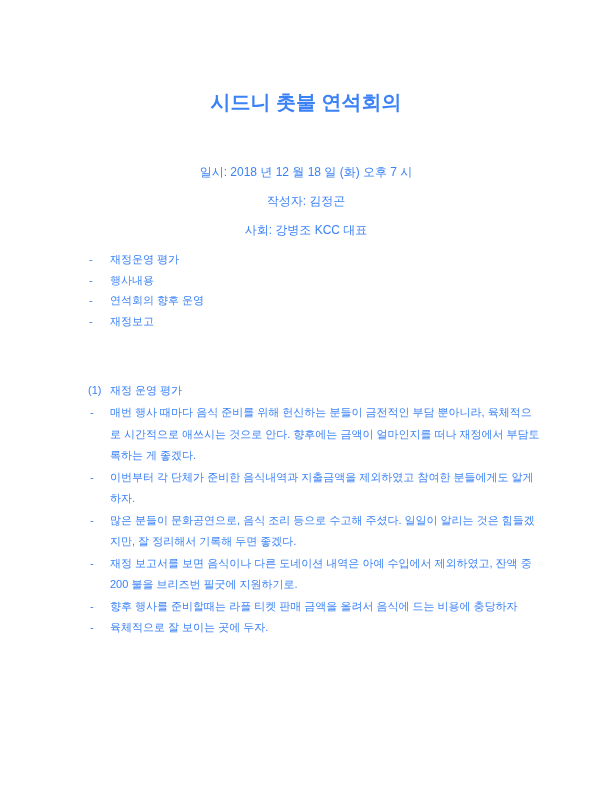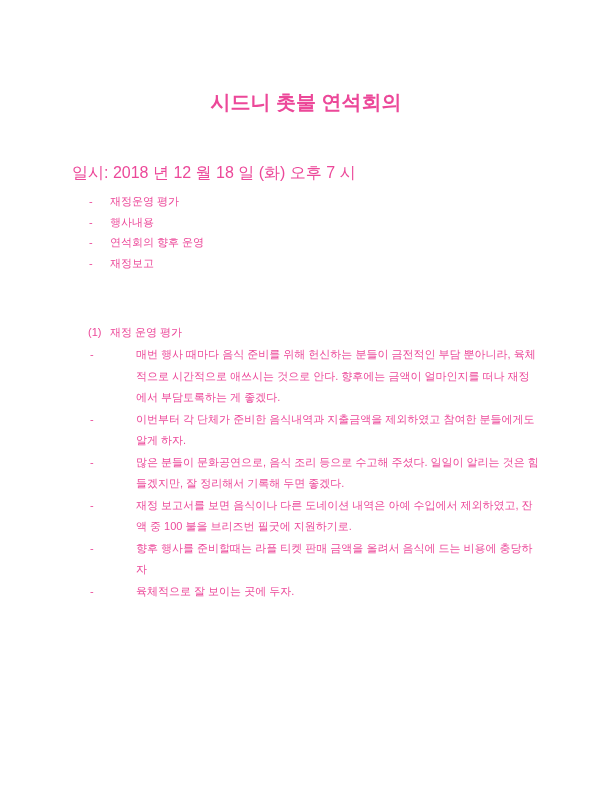--- a/index.html
+++ b/index.html
@@ -3,41 +3,42 @@
 <meta charset="utf-8">
 <style>
   * { margin: 0; padding: 0; box-sizing: border-box; }
   html, body { background: #ffffff; }
   .page {
     position: relative;
     width: 612px;
     height: 652px;
     background: #ffffff;
     font-family: "Liberation Sans", sans-serif;
-    color: #ec4899;
+    color: #3b82f6;
     overflow: hidden;
   }
   .content {
     padding: 0 72px;
   }
   .doc-title {
     padding-top: 88px;
     text-align: center;
     font-size: 20px;
     font-weight: bold;
     line-height: 28px;
   }
   .meta-block {
     margin-top: 46px;
   }
   .meta-line {
-    font-size: 16px;
+    font-size: 12px;
     line-height: 21px;
     margin-bottom: 8px;
     white-space: nowrap;
+    text-align: center;
   }
   .agenda-list {
     margin-top: 7px;
   }
   .agenda-item {
     display: flex;
     font-size: 11px;
     line-height: 20.5px;
   }
   .agenda-item .dash {
@@ -62,33 +63,34 @@
     display: flex;
     font-size: 11px;
     line-height: 21.5px;
   }
   .minutes-item .dash {
     flex: 0 0 38px;
     padding-left: 18px;
   }
   .minutes-item .text {
     width: 430px;
-    margin-left: 26px;
   }
 </style>
 </head>
 <body>
 
 <div class="page">
   <div class="content">
 
     <div class="doc-title">시드니 촛불 연석회의</div>
 
     <div class="meta-block">
       <div class="meta-line">일시: 2018 년 12 월 18 일 (화) 오후 7 시</div>
+      <div class="meta-line">작성자: 김정곤</div>
+      <div class="meta-line">사회: 강병조 KCC 대표</div>
     </div>
 
     <div class="agenda-list">
       <div class="agenda-item">
         <span class="dash">-</span>
         <span class="text">재정운영 평가</span>
       </div>
       <div class="agenda-item">
         <span class="dash">-</span>
         <span class="text">행사내용</span>
@@ -116,21 +118,21 @@
       <div class="minutes-item">
         <span class="dash">-</span>
         <span class="text">이번부터 각 단체가 준비한 음식내역과 지출금액을 제외하였고 참여한 분들에게도 알게 하자.</span>
       </div>
       <div class="minutes-item">
         <span class="dash">-</span>
         <span class="text">많은 분들이 문화공연으로, 음식 조리 등으로 수고해 주셨다. 일일이 알리는 것은 힘들겠지만, 잘 정리해서 기록해 두면 좋겠다.</span>
       </div>
       <div class="minutes-item">
         <span class="dash">-</span>
-        <span class="text">재정 보고서를 보면 음식이나 다른 도네이션 내역은 아예 수입에서 제외하였고, 잔액 중 100 불을 브리즈번 필굿에 지원하기로.</span>
+        <span class="text">재정 보고서를 보면 음식이나 다른 도네이션 내역은 아예 수입에서 제외하였고, 잔액 중 200 불을 브리즈번 필굿에 지원하기로.</span>
       </div>
       <div class="minutes-item">
         <span class="dash">-</span>
         <span class="text">향후 행사를 준비할때는 라플 티켓 판매 금액을 올려서 음식에 드는 비용에 충당하자</span>
       </div>
       <div class="minutes-item">
         <span class="dash">-</span>
         <span class="text">육체적으로 잘 보이는 곳에 두자.</span>
       </div>
     </div>

